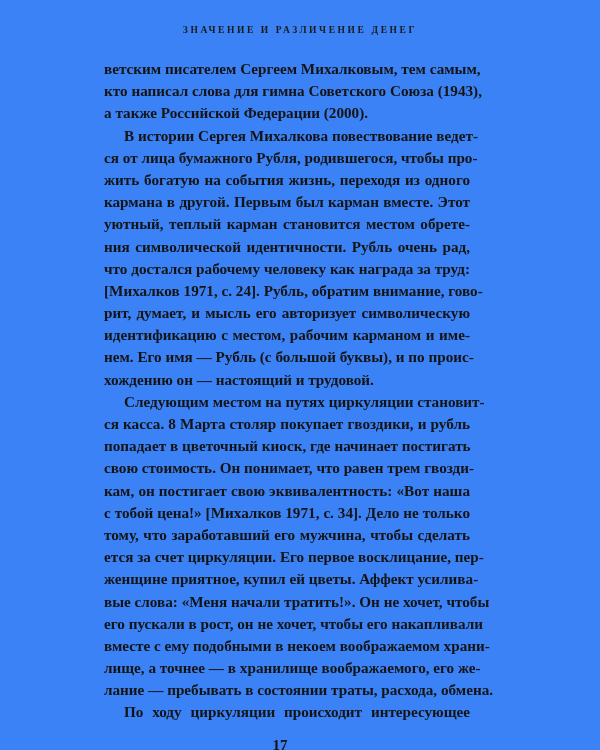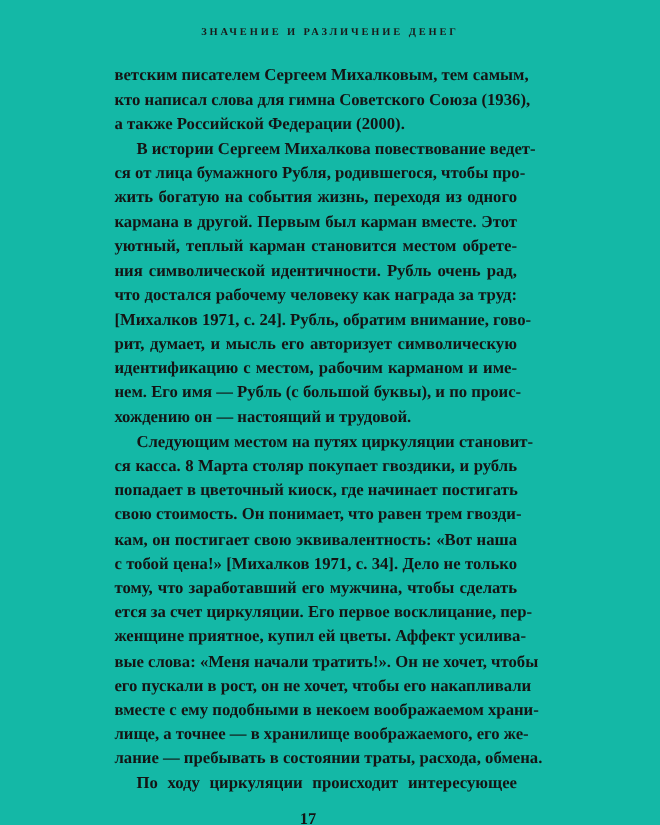--- a/index.html
+++ b/index.html
@@ -2,21 +2,21 @@
 <html><head>
 <meta charset="utf-8">
 <style>
   html, body { margin: 0; padding: 0; }
   body {
     width: 600px; height: 750px; background: #ffffff; overflow: hidden;
     position: relative;
   }
   .page {
     position: absolute; left: 0; top: 0; width: 600px; height: 750px;
-    background: #14b8a6;
+    background: #3b82f6;
   }
   .running-head {
     position: absolute; top: 25px; left: 0; width: 600px; text-align: center;
     font-family: "Liberation Serif", serif; font-weight: bold;
     font-size: 9.5px; letter-spacing: 2.6px; color: #1a1a1a;
   }
   .body-text {
     position: absolute; left: 104px; top: 58px; width: 366px;
     font-family: "Liberation Serif", serif; font-size: 15.2px;
     line-height: 22.2px; color: #141414; font-weight: bold;
@@ -36,24 +36,24 @@
 </style>
 </head>
 <body>
 
 <div class="page">
   <div class="running-head">ЗНАЧЕНИЕ И РАЗЛИЧЕНИЕ ДЕНЕГ</div>
 
   <div class="body-text">
 
     <span class="line">ветским писателем Сергеем Михалковым, тем самым,</span>
-    <span class="line">кто написал слова для гимна Советского Союза (1936),</span>
+    <span class="line">кто написал слова для гимна Советского Союза (1943),</span>
     <span class="line last">а также Российской Федерации (2000).</span>
 
-    <span class="line indent">В истории Сергеем Михалкова повествование ведет-</span>
+    <span class="line indent">В истории Сергея Михалкова повествование ведет-</span>
     <span class="line">ся от лица бумажного Рубля, родившегося, чтобы про-</span>
     <span class="line">жить богатую на события жизнь, переходя из одного</span>
     <span class="line">кармана в другой. Первым был карман вместе. Этот</span>
     <span class="line">уютный, теплый карман становится местом обрете-</span>
     <span class="line">ния символической идентичности. Рубль очень рад,</span>
     <span class="line">что достался рабочему человеку как награда за труд:</span>
     <span class="line">[Михалков 1971, с. 24]. Рубль, обратим внимание, гово-</span>
     <span class="line">рит, думает, и мысль его авторизует символическую</span>
     <span class="line">идентификацию с местом, рабочим карманом и име-</span>
     <span class="line">нем. Его имя — Рубль (с большой буквы), и по проис-</span>

